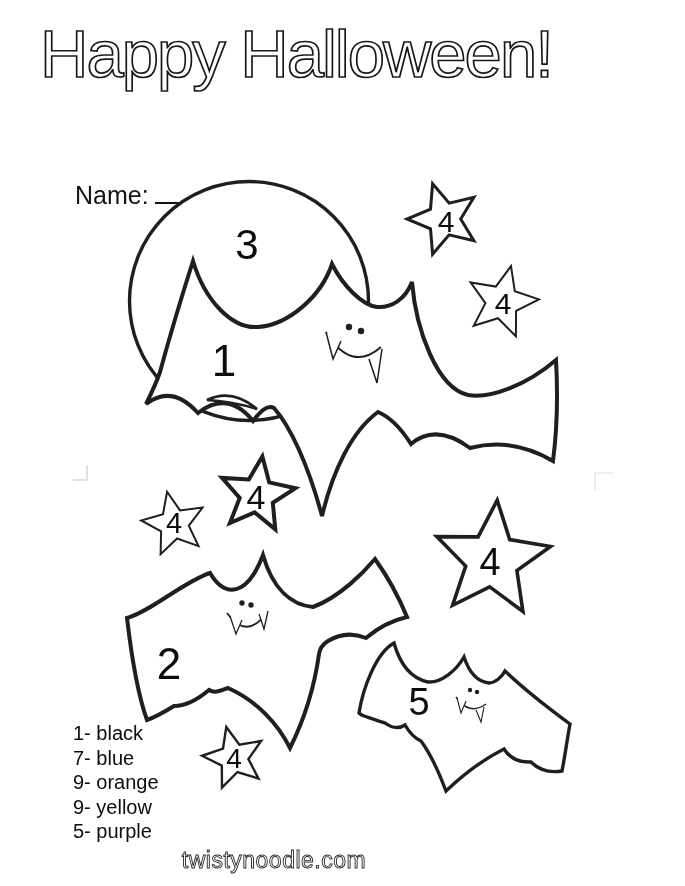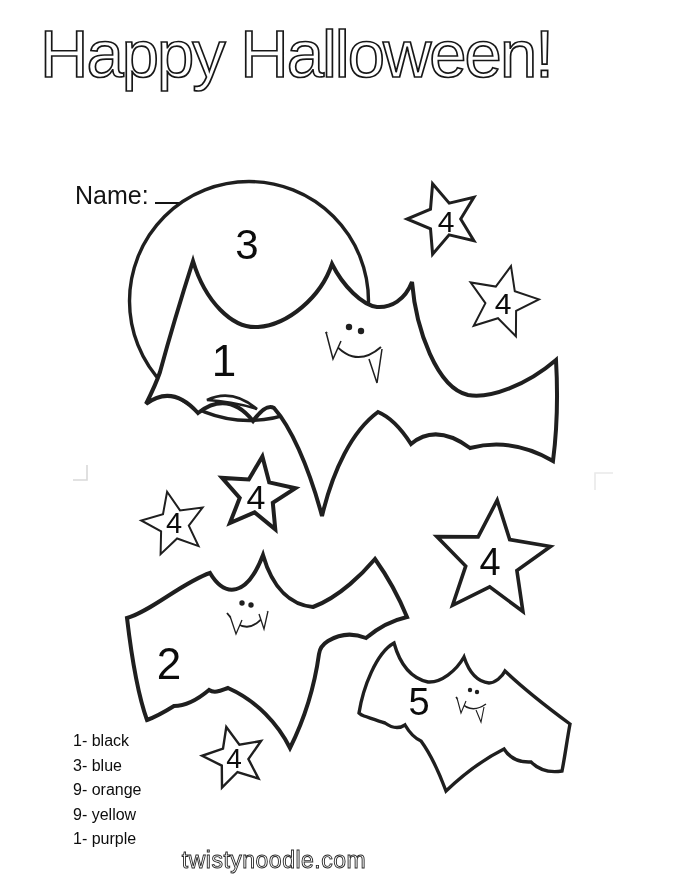--- a/index.html
+++ b/index.html
@@ -6,21 +6,21 @@
   #page{position:relative;width:685px;height:886px;background:#fff;overflow:hidden;
         font-family:"Liberation Sans",sans-serif;color:#111;}
   .title{position:absolute;left:40px;top:12px;width:630px;
          font-size:67px;line-height:1.25;letter-spacing:-2px;white-space:nowrap;
          color:transparent;-webkit-text-fill-color:transparent;
          -webkit-text-stroke:1.7px #171717;}
   .name-row{position:absolute;left:75px;top:151px;font-size:25px;color:#141414;margin-top:30px;}
   .name-line{display:inline-block;width:149px;height:19px;margin-left:6px;
              border-bottom:2px solid #141414;vertical-align:baseline;}
   .art{position:absolute;left:0;top:0;}
-  .legend{position:absolute;left:73px;top:721px;font-size:16px;line-height:24.5px;color:#0d0d0d;margin-top:8px;}
+  .legend{position:absolute;left:73px;top:721px;font-size:20px;line-height:24.5px;color:#0d0d0d;}
   .footer{position:absolute;left:0;top:847px;width:548px;text-align:center;
           font-size:23px;color:transparent;-webkit-text-fill-color:transparent;
           -webkit-text-stroke:0.9px #2a2a2a;letter-spacing:0.5px;}
   svg text{font-family:"Liberation Sans",sans-serif;fill:#0c0c0c;}
 </style>
 </head>
 <body>
 
 <div id="page">
 
@@ -125,21 +125,21 @@
     <text x="446" y="221" font-size="30" text-anchor="middle" dominant-baseline="central">4</text>
     <text x="503" y="303" font-size="30" text-anchor="middle" dominant-baseline="central">4</text>
     <text x="174" y="523" font-size="29" text-anchor="middle" dominant-baseline="central">4</text>
     <text x="256" y="497" font-size="34" text-anchor="middle" dominant-baseline="central">4</text>
     <text x="490" y="562" font-size="38" text-anchor="middle" dominant-baseline="central">4</text>
     <text x="234" y="758" font-size="28" text-anchor="middle" dominant-baseline="central">4</text>
   </svg>
 
   <div class="legend">
     <div>1- black</div>
-    <div>3- blue</div>
+    <div>7- blue</div>
     <div>9- orange</div>
     <div>9- yellow</div>
-    <div>1- purple</div>
+    <div>5- purple</div>
   </div>
 
   <div class="footer">twistynoodle.com</div>
 
 </div>
 
 </body></html>

